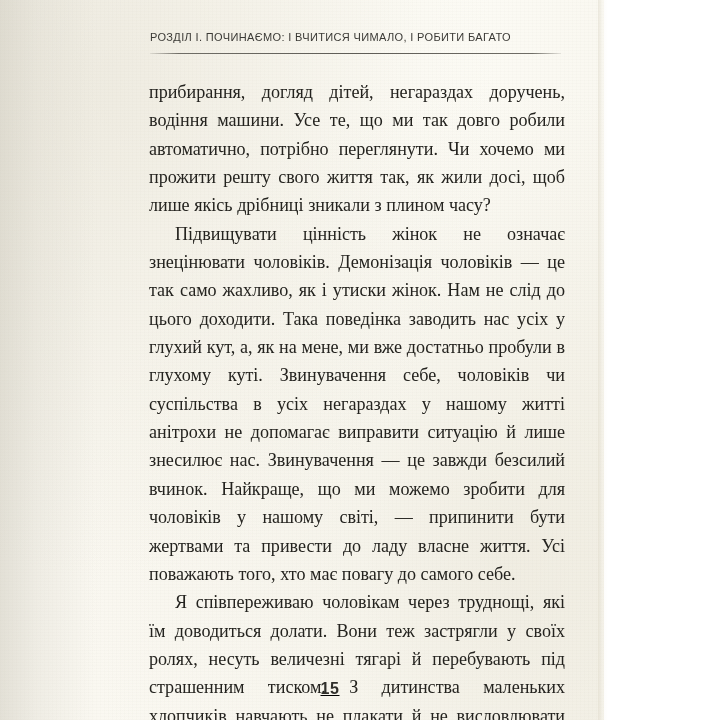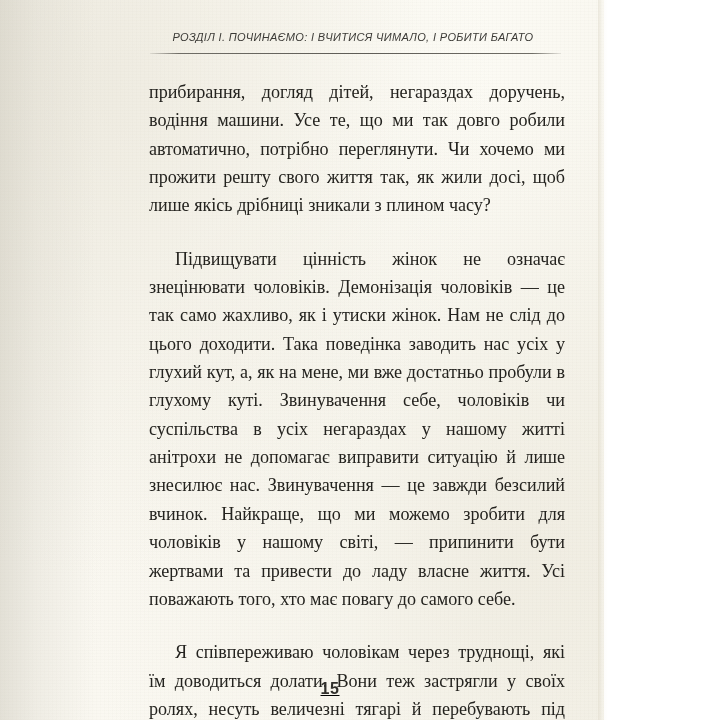--- a/index.html
+++ b/index.html
@@ -72,22 +72,21 @@
     width: 604px;
     height: 720px;
   }
 
   
   .running-head {
     position: absolute;
     left: 150px;
     top: 31px;
     width: 412px;
-    text-align: center;
-    font-style: italic;
+    text-align: left;
   }
 
   .running-head-text {
     display: block;
     font-family: "Liberation Sans", sans-serif;
     font-size: 11.2px;
     letter-spacing: 0.35px;
     color: #3b3a36;
     white-space: nowrap;
     transform: scaleX(0.985);
@@ -119,21 +118,20 @@
     text-align: justify;
     text-align-last: left;
     color: #24231f;
     letter-spacing: -0.02px;
     word-spacing: 0.1px;
     hyphens: manual;
   }
 
   .para + .para {
     text-indent: 26px;
-    margin-top: 25px;
   }
 
   
   .folio {
     position: absolute;
     left: 0;
     top: 680px;
     width: 660px;
     text-align: center;
     text-decoration: underline;

